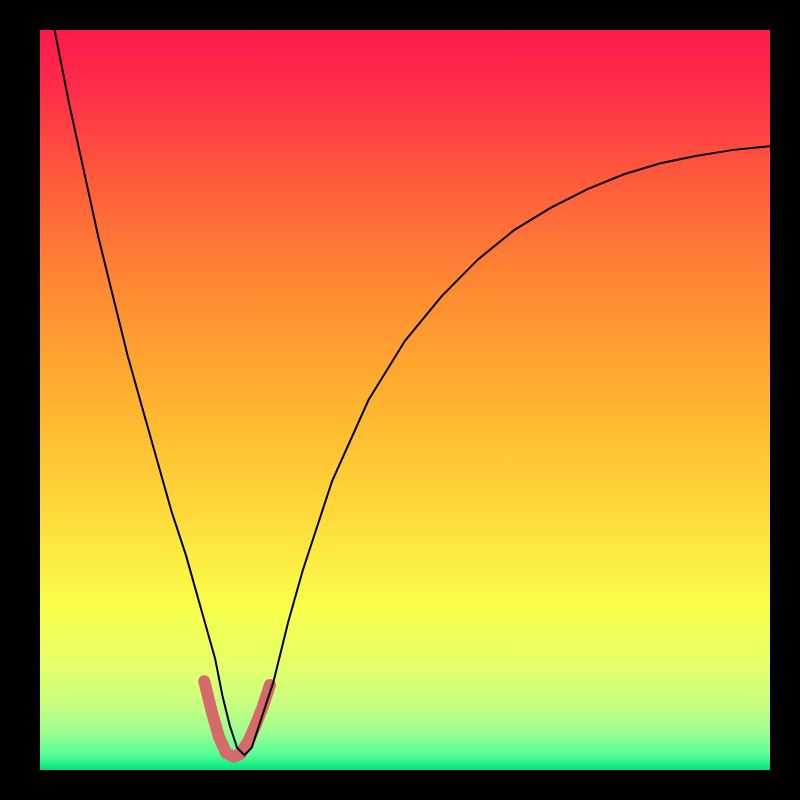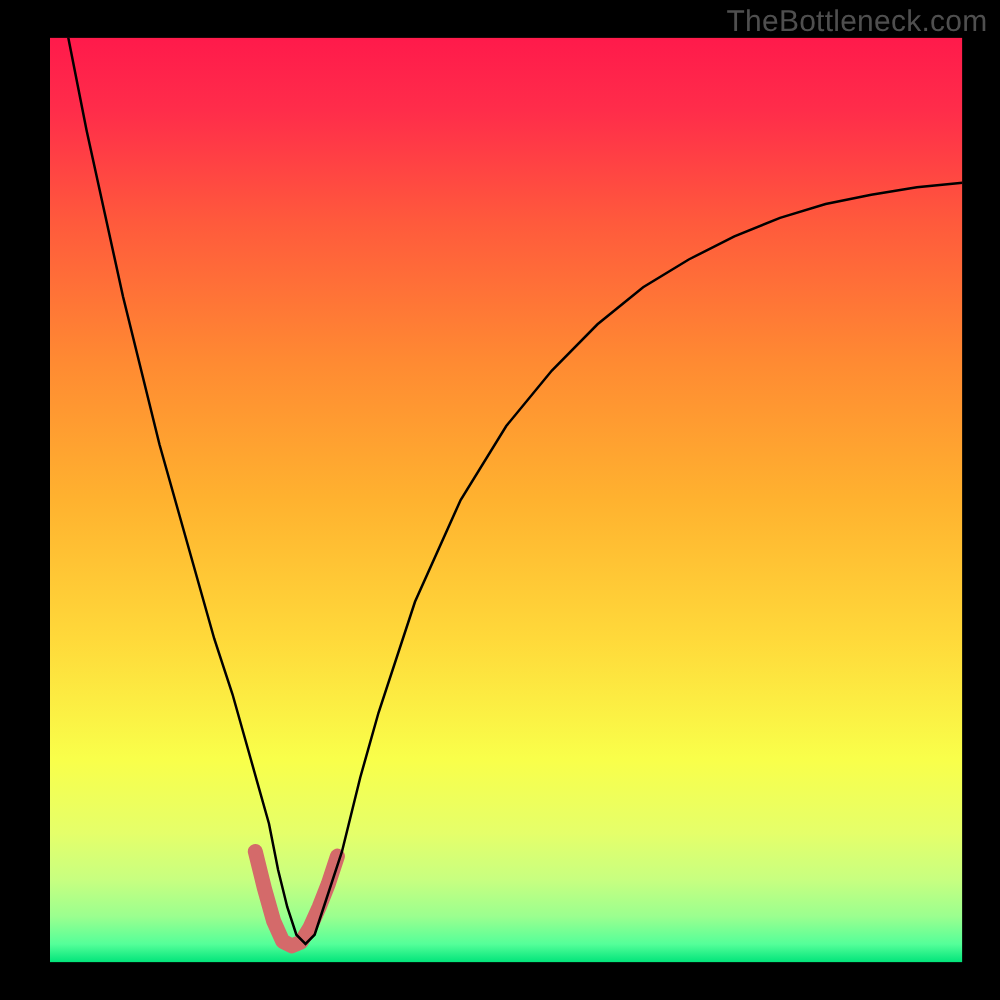--- a/index.html
+++ b/index.html
@@ -51,21 +51,20 @@
     width: 100%;
     height: 100%;
     z-index: 10;
   }
 </style>
 </head>
 <body>
 
 <div class="frame">
 
-  <div class="watermark">TheBottleneck.com</div>
 
   <div class="plot">
 
     <svg class="gradient-fill" viewBox="0 0 100 100" preserveAspectRatio="none">
       <defs>
         <linearGradient id="bg-grad" x1="0" y1="0" x2="0" y2="1">
             <stop offset="0%" stop-color="#ff1a4b"></stop>
             <stop offset="8%" stop-color="#ff2d4a"></stop>
             <stop offset="20%" stop-color="#ff5a3c"></stop>
             <stop offset="35%" stop-color="#ff8a32"></stop>

